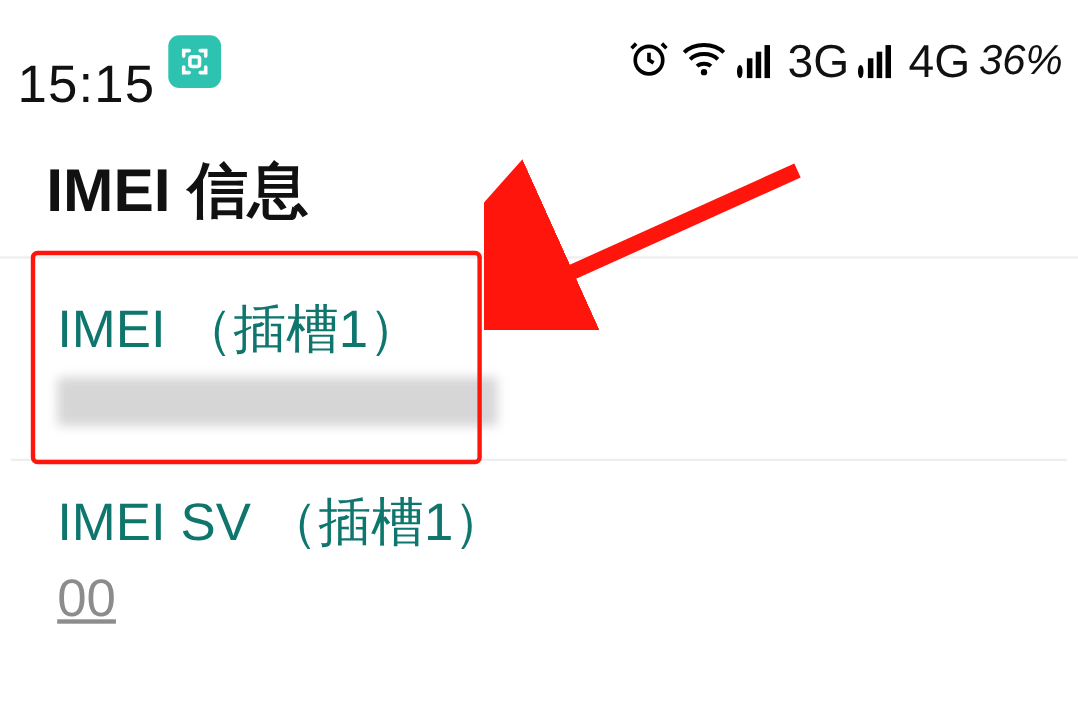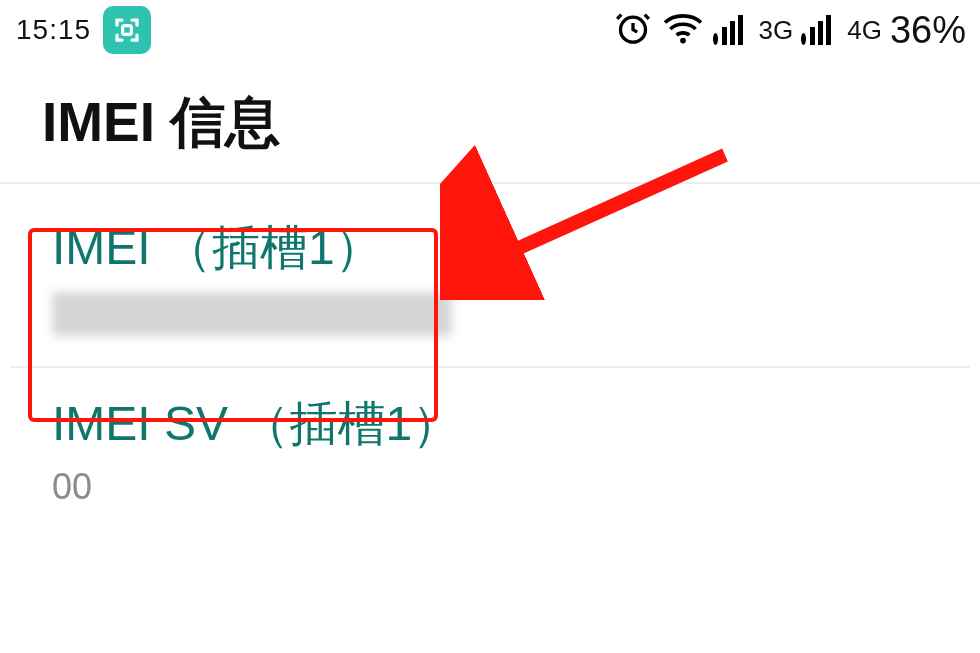--- a/index.html
+++ b/index.html
@@ -13,29 +13,29 @@
       position: relative;
     }
     
     .statusbar {
       display: flex;
       align-items: center;
       justify-content: space-between;
       padding: 6px 14px 8px 16px;
     }
     .sb-left { display: flex; align-items: center; gap: 12px; }
-    .clock { font-size: 28px; font-weight: 500; letter-spacing: 1px; }
+    .clock { font-size: 48px; font-weight: 500; letter-spacing: 1px; margin-top: 44px; }
     .scan-badge {
       width: 48px; height: 48px; border-radius: 10px;
       background: #2dc3b0;
       display: flex; align-items: center; justify-content: center;
     }
     .sb-right { display: flex; align-items: center; gap: 8px; }
-    .net-text { font-size: 26px; font-weight: 500; letter-spacing: 0; text-align: right; }
-    .battery-text { font-size: 38px; font-weight: 500; }
+    .net-text { font-size: 42px; font-weight: 500; letter-spacing: 0; text-align: right; }
+    .battery-text { font-size: 38px; font-weight: 500; font-style: italic; }
     .sig { display: inline-flex; align-items: flex-end; gap: 3px; height: 34px; padding-bottom: 2px;}
     .sig span { width: 5px; background:#000; display:block; }
     .sig span:nth-child(1){height:12px;}
     .sig span:nth-child(2){height:18px;}
     .sig span:nth-child(3){height:24px;}
     .sig span:nth-child(4){height:30px;}
     .sig .dot{width:5px;height:5px;border-radius:50%;background:#000;align-self:flex-end;margin-right:1px;}
 
     
     .page-title {
@@ -50,23 +50,24 @@
       padding: 24px 42px 24px;
       border-bottom: 2px solid #eee;
       margin-left: 10px; margin-right: 10px;
     }
     .item-label {
       font-size: 48px;
       font-weight: 500;
       color:#0f766e;
     }
     .item-value {
-      font-size: 36px;
+      font-size: 48px;
       color:#8c8c8c;
       margin-top: 10px;
+      text-decoration: underline;
     }
     .redacted {
       width: 400px; height: 44px;
       background: #d6d6d6;
       margin-top: 12px;
       filter: blur(5px);
       border-radius: 3px;
     }
 
     

